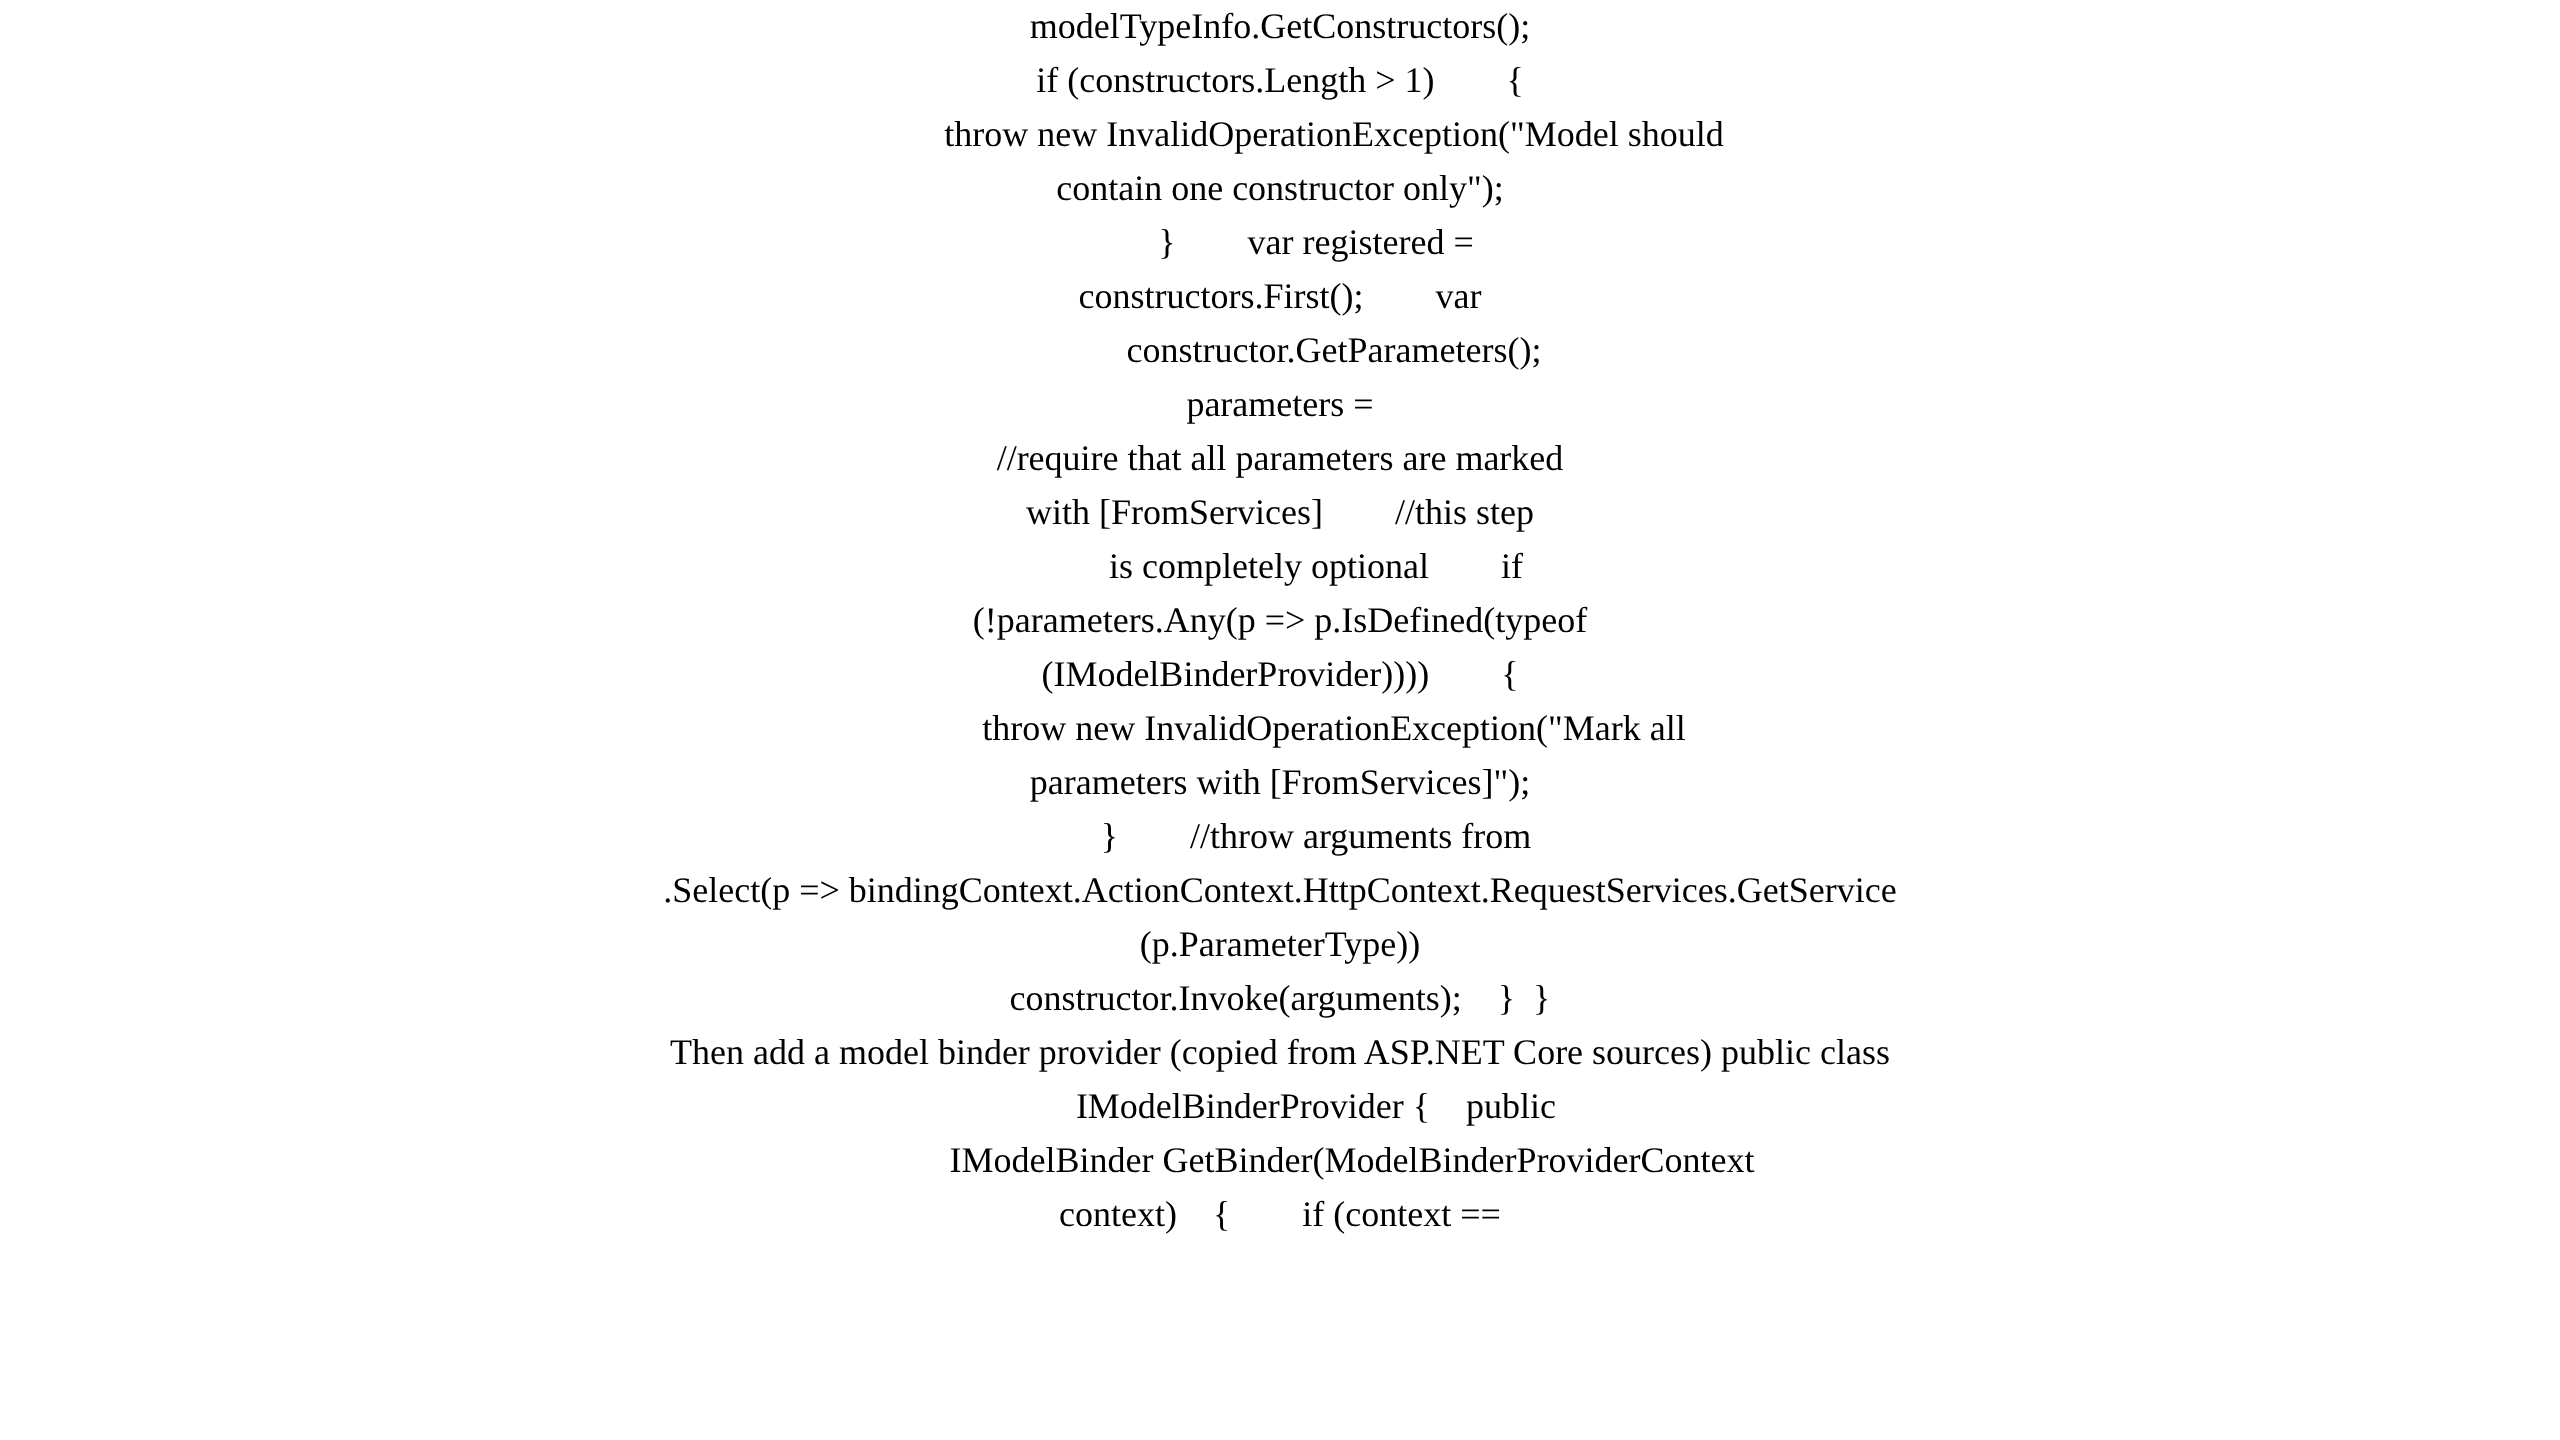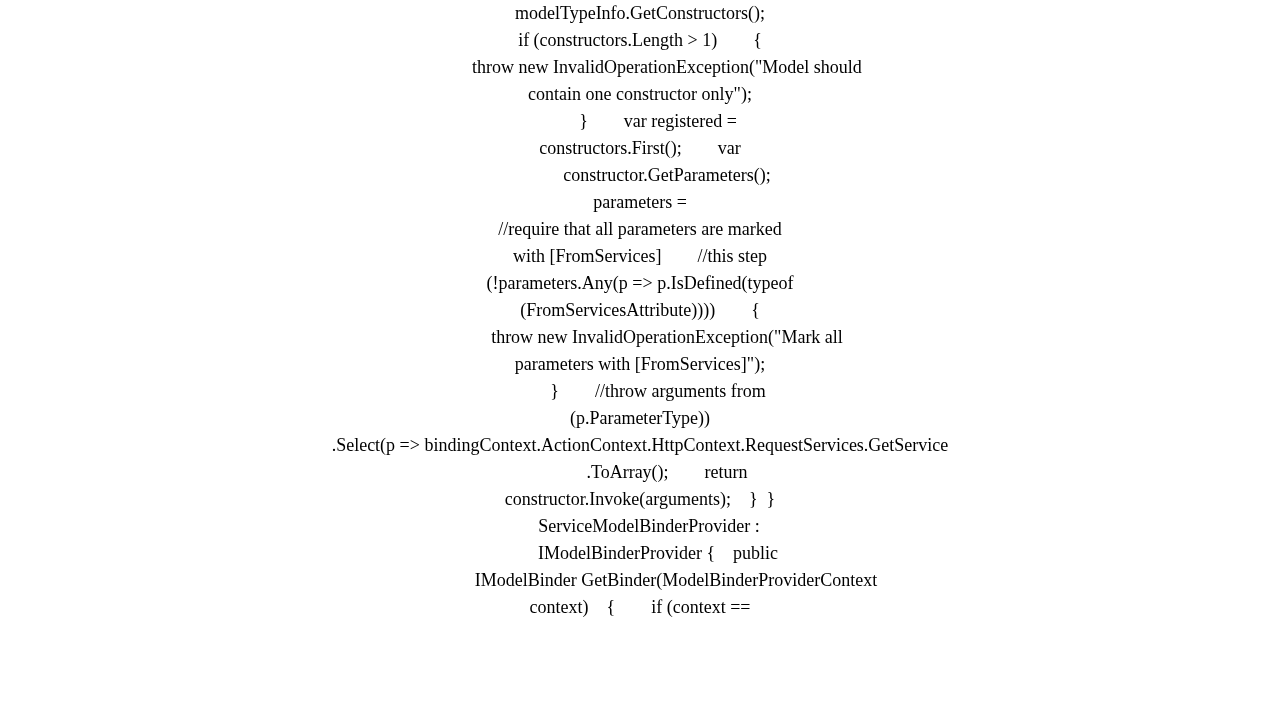--- a/index.html
+++ b/index.html
@@ -39,26 +39,26 @@
   <span class="code-line">modelTypeInfo.GetConstructors();</span>
   <span class="code-line">if (constructors.Length &gt; 1)        {</span>
   <span class="code-line">            throw new InvalidOperationException("Model should</span>
   <span class="code-line">contain one constructor only");</span>
   <span class="code-line">        }        var registered =</span>
   <span class="code-line">constructors.First();        var</span>
   <span class="code-line">            constructor.GetParameters();</span>
   <span class="code-line">parameters =</span>
   <span class="code-line">//require that all parameters are marked</span>
   <span class="code-line">with [FromServices]        //this step</span>
+  <span class="code-line">        is completely optional        if</span>
   <span class="code-line">(!parameters.Any(p =&gt; p.IsDefined(typeof</span>
-  <span class="code-line">(FromServicesAttribute))))        {</span>
+  <span class="code-line">(IModelBinderProvider))))        {</span>
   <span class="code-line">            throw new InvalidOperationException("Mark all</span>
   <span class="code-line">parameters with [FromServices]");</span>
   <span class="code-line">        }        //throw arguments from</span>
+  <span class="code-line">.Select(p =&gt; bindingContext.ActionContext.HttpContext.RequestServices.GetService</span>
   <span class="code-line">(p.ParameterType))</span>
-  <span class="code-line">.Select(p =&gt; bindingContext.ActionContext.HttpContext.RequestServices.GetService</span>
-  <span class="code-line">            .ToArray();        return</span>
   <span class="code-line">constructor.Invoke(arguments);    }  }</span>
-  <span class="code-line">    ServiceModelBinderProvider :</span>
+  <span class="code-line">Then add a model binder provider (copied from ASP.NET Core sources) public class</span>
   <span class="code-line">        IModelBinderProvider {    public</span>
   <span class="code-line">                IModelBinder GetBinder(ModelBinderProviderContext</span>
   <span class="code-line">context)    {        if (context ==</span>
 </div>
 
 </body></html>

